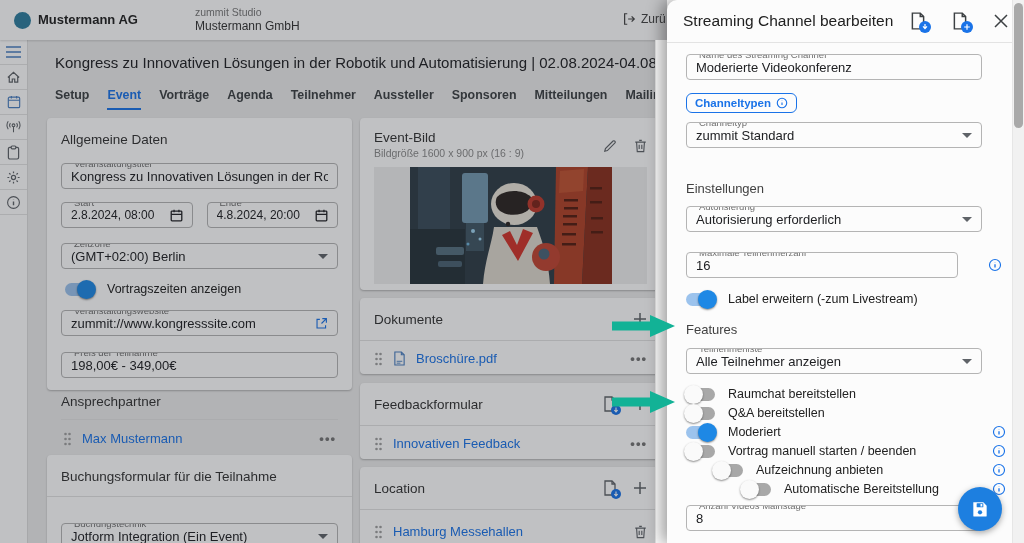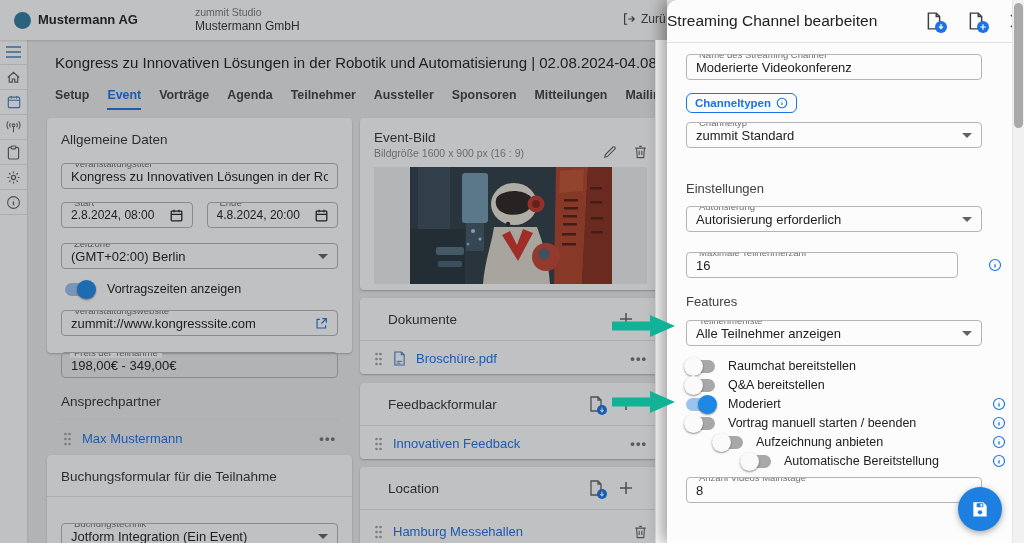--- a/index.html
+++ b/index.html
@@ -35,28 +35,28 @@
   .sw{position:relative;width:29px;height:13px;border-radius:7px;background:#a8a8a8;flex:none;cursor:pointer}
   .sw::after{content:"";position:absolute;width:19px;height:19px;border-radius:50%;background:#fafafa;top:-3px;left:-2px;box-shadow:0 1px 2px rgba(0,0,0,.45)}
   .sw.on{background:#9cc3ed}
   .sw.on::after{left:auto;right:-2px;background:#1e88e5}
   .sw-row{display:flex;align-items:center;gap:13px;font-size:12.5px;color:#212121}
   
   .item-row{display:flex;align-items:center;gap:10px;font-size:13px;color:#1a73e8}
   .dots3{margin-left:auto;color:#757575;font-weight:700;letter-spacing:1px;font-size:13px}
   .divider{height:1px;background:#e2e2e2}
   
-  .sec-head{display:flex;align-items:center;height:42px;padding:0 28px}
+  .sec-head{display:flex;align-items:center;height:42px;padding:0 14px}
   .sec-head .icons{margin-left:auto;display:flex;align-items:center;gap:16px;color:#5f6368}
   
   .overlay{position:absolute;left:0;top:0;width:667px;height:543px;background:rgba(28,32,38,.28);z-index:30}
   .main-scroll{position:absolute;left:655px;top:40px;width:12px;height:503px;background:#fbfbfb;z-index:31;border-left:1px solid #e0e0e0}
   
   .panel{position:absolute;left:667px;top:0;width:357px;height:543px;background:#fcfcfc;--fldbg:#fcfcfc;border-radius:10px 0 0 0;box-shadow:-5px 0 16px rgba(0,0,0,.38);z-index:50}
-  .panel-head{position:absolute;left:0;top:0;right:0;height:43px;display:flex;align-items:center;padding:0 0;border-bottom:1px solid #e3e3e3}
+  .panel-head{position:absolute;left:0;top:0;right:0;height:43px;display:flex;align-items:center;padding:0 16px;border-bottom:1px solid #e3e3e3}
   .panel-title{font-size:15.5px;color:#212121}
   .panel-head .hicons{margin-left:auto;display:flex;align-items:center;gap:26px;color:#3c4043}
   .panel-body{position:absolute;left:19px;top:43px;width:296px}
   .chip{display:inline-flex;align-items:center;gap:5px;border:1px solid #1a73e8;border-radius:6px;color:#1a73e8;font-size:11.5px;font-weight:700;padding:3px 8px;cursor:pointer}
   .sec-label{font-size:13px;color:#424242}
   .info-out{position:absolute;right:-24px;color:#1a73e8}
   .prow{position:relative;display:flex;align-items:center}
   .panel-scroll{position:absolute;right:0;top:0;width:12px;height:543px;background:#f1f1f1;border-left:1px solid #e6e6e6}
   .panel-thumb{position:absolute;right:1px;top:3px;width:9px;height:125px;border-radius:5px;background:#a9a9a9}
   .fab{position:absolute;left:291px;top:487px;width:44px;height:44px;border-radius:50%;background:#1d7fe0;display:flex;align-items:center;justify-content:center;box-shadow:0 2px 6px rgba(0,0,0,.35);cursor:pointer;z-index:55}
@@ -139,21 +139,21 @@
       <span class="tab">Vorträge</span>
       <span class="tab">Agenda</span>
       <span class="tab">Teilnehmer</span>
       <span class="tab">Aussteller</span>
       <span class="tab">Sponsoren</span>
       <span class="tab">Mitteilungen</span>
       <span class="tab">Mailing</span>
 
     </div>
 
-    <div class="card" style="left:19px;top:78px;width:305px;height:235px;padding:14px">
+    <div class="card" style="left:19px;top:78px;width:305px;height:272px;padding:14px">
       <h3>Allgemeine Daten</h3>
       <div class="fld" style="margin-top:16px">
         <span class="lbl">Veranstaltungstitel</span>
         <span class="val">Kongress zu Innovativen Lösungen in der Robotik und Autom</span>
       </div>
       <div style="display:flex;gap:14px;margin-top:13px">
         <div class="fld" style="flex:1">
           <span class="lbl">Start</span>
           <span class="val" style="font-size:12px">2.8.2024, 08:00</span>
           <span class="tail ic">
@@ -217,21 +217,21 @@
     <div class="card" style="left:19px;top:415px;width:305px;height:100px;padding:14px">
       <h3>Buchungsformular für die Teilnahme</h3>
       <div class="divider" style="margin:12px -14px 0"></div>
       <div class="fld sel" style="margin-top:26px">
         <span class="lbl">Buchungstechnik</span>
         <span class="val">Jotform Integration (Ein Event)</span>
       </div>
     </div>
 
     <div class="card" style="left:332px;top:78px;width:301px;height:172px;padding:12px 14px">
-      <div style="display:flex;align-items:flex-end">
+      <div style="display:flex;align-items:center">
         <div>
           <h3>Event-Bild</h3>
           <div style="font-size:10.5px;color:#8a8a8a;margin-top:2px">Bildgröße 1600 x 900 px (16 : 9)</div>
         </div>
         <div style="margin-left:auto;display:flex;gap:17px;color:#5f6368;padding-top:2px">
           <span class="ic">
             <svg width="14" height="14" viewBox="0 0 16 16" fill="none" stroke="currentColor" stroke-width="1.3">
                 <path d="M2 14l.8-3L11.5 2.3a1.2 1.2 0 011.7 0l.5.5a1.2 1.2 0 010 1.7L5 13.2 2 14z"></path>
               </svg>
           </span>
@@ -471,20 +471,24 @@
           <span class="val">16</span>
         </div>
         <span class="ic info-out" style="right:-20px">
           <svg width="14" height="14" viewBox="0 0 16 16" fill="none" stroke="#1a73e8" stroke-width="1.3">
               <circle cx="8" cy="8" r="6.3"></circle>
               <path d="M8 7.2v3.6M8 4.6v.3" stroke-width="1.5"></path>
             </svg>
         </span>
       </div>
 
+      <div class="sw-row" style="margin-top:14px">
+        <span class="sw on"></span>
+        <span>Label erweitern (-zum Livestream)</span>
+      </div>
 
       <div class="sec-label" style="margin-top:16px">Features</div>
 
       <div class="fld sel" style="margin-top:11px">
         <span class="lbl">Teilnehmerliste</span>
         <span class="val">Alle Teilnehmer anzeigen</span>
       </div>
 
       <div class="prow sw-row" style="margin-top:13px">
         <span class="sw"></span>

